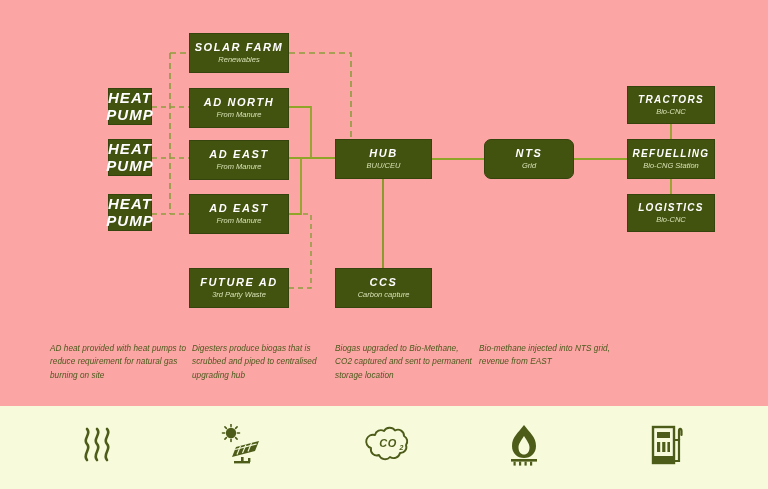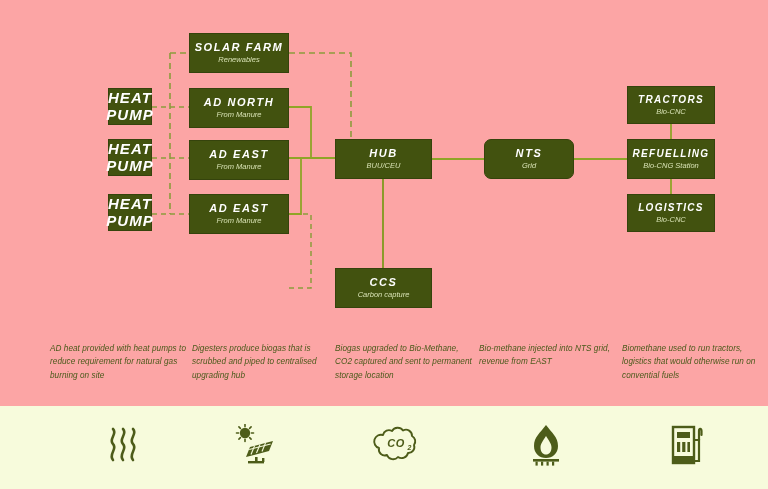--- a/index.html
+++ b/index.html
@@ -114,21 +114,21 @@
     left: 0; top: 418px;
     width: 768px;
     height: 58px;
   }
   .icon-cell {
     position: absolute;
     width: 60px;
     height: 54px;
     display: flex;
     align-items: center;
-    justify-content: flex-end;
+    justify-content: flex-start;
   }
   #ic-0 { left: 80px; }
   #ic-1 { left: 218px; }
   #ic-2 { left: 362px; }
   #ic-3 { left: 505px; }
   #ic-4 { left: 648px; }
   .icon-cell svg { display: block; }
 </style>
 </head>
 <body>
@@ -185,20 +185,24 @@
     <div class="sub">From Manure</div>
   </div>
   <div class="node n-wide" id="n-adeast">
     <div class="ttl">AD EAST</div>
     <div class="sub">From Manure</div>
   </div>
   <div class="node n-wide" id="n-adwest">
     <div class="ttl">AD EAST</div>
     <div class="sub">From Manure</div>
   </div>
+  <div class="node n-wide" id="n-futad">
+    <div class="ttl">FUTURE AD</div>
+    <div class="sub">3rd Party Waste</div>
+  </div>
 
   <div class="node n-wide" id="n-hub">
     <div class="ttl">HUB</div>
     <div class="sub">BUU/CEU</div>
   </div>
   <div class="node n-wide" id="n-ccs">
     <div class="ttl">CCS</div>
     <div class="sub">Carbon capture</div>
   </div>
   <div class="node n-wide" id="n-nts">
@@ -217,21 +221,20 @@
   <div class="node n-right" id="n-logist">
     <div class="ttl">LOGISTICS</div>
     <div class="sub">Bio-CNC</div>
   </div>
 
   <div id="captions">
     <div class="caption" id="cap-0">AD heat provided with heat pumps to reduce requirement for natural gas burning on site</div>
     <div class="caption" id="cap-1">Digesters produce biogas that is scrubbed and piped to centralised upgrading hub</div>
     <div class="caption" id="cap-2">Biogas upgraded to Bio-Methane, CO2 captured and sent to permanent storage location</div>
     <div class="caption" id="cap-3">Bio-methane injected into NTS grid, revenue from EAST</div>
-    <div class="caption" id="cap-4">Biomethane used to run tractors, logistics that would otherwise run on convential fuels</div>
   </div>
 
   <div id="icons">
 
     <div class="icon-cell" id="ic-0">
       <svg width="34" height="40" viewBox="0 0 34 40">
         <g fill="none" stroke="#4d5c19" stroke-width="2.6" stroke-linecap="round">
           <path d="M7,4 C12,9 2,14 7,19 C12,24 2,29 7,35"></path>
           <path d="M17,4 C22,9 12,14 17,19 C22,24 12,29 17,35"></path>
           <path d="M27,4 C32,9 22,14 27,19 C32,24 22,29 27,35"></path>

